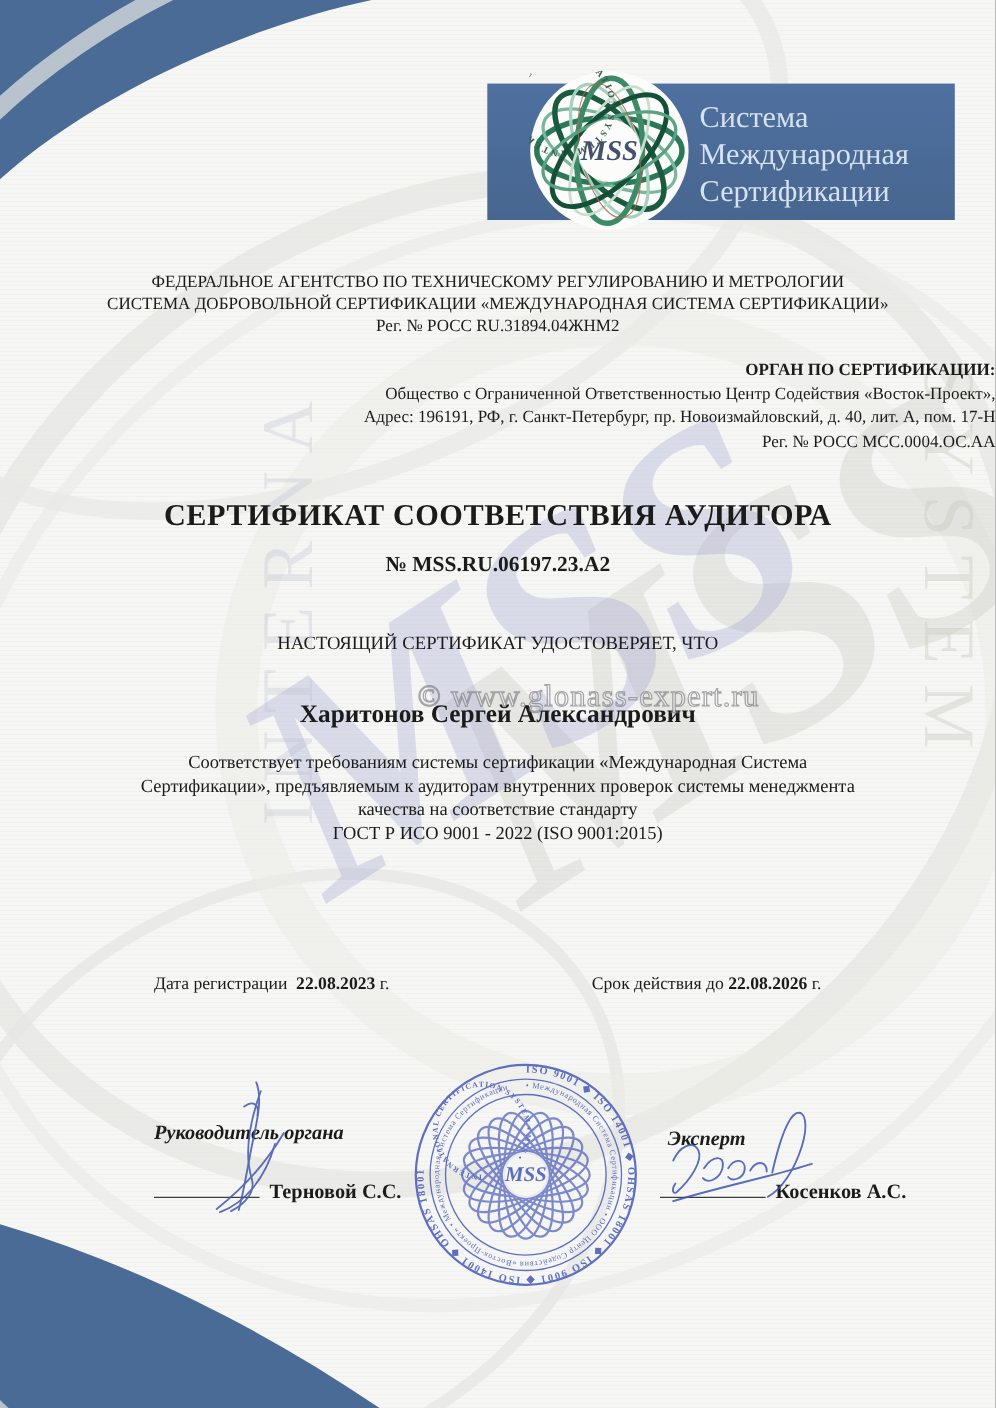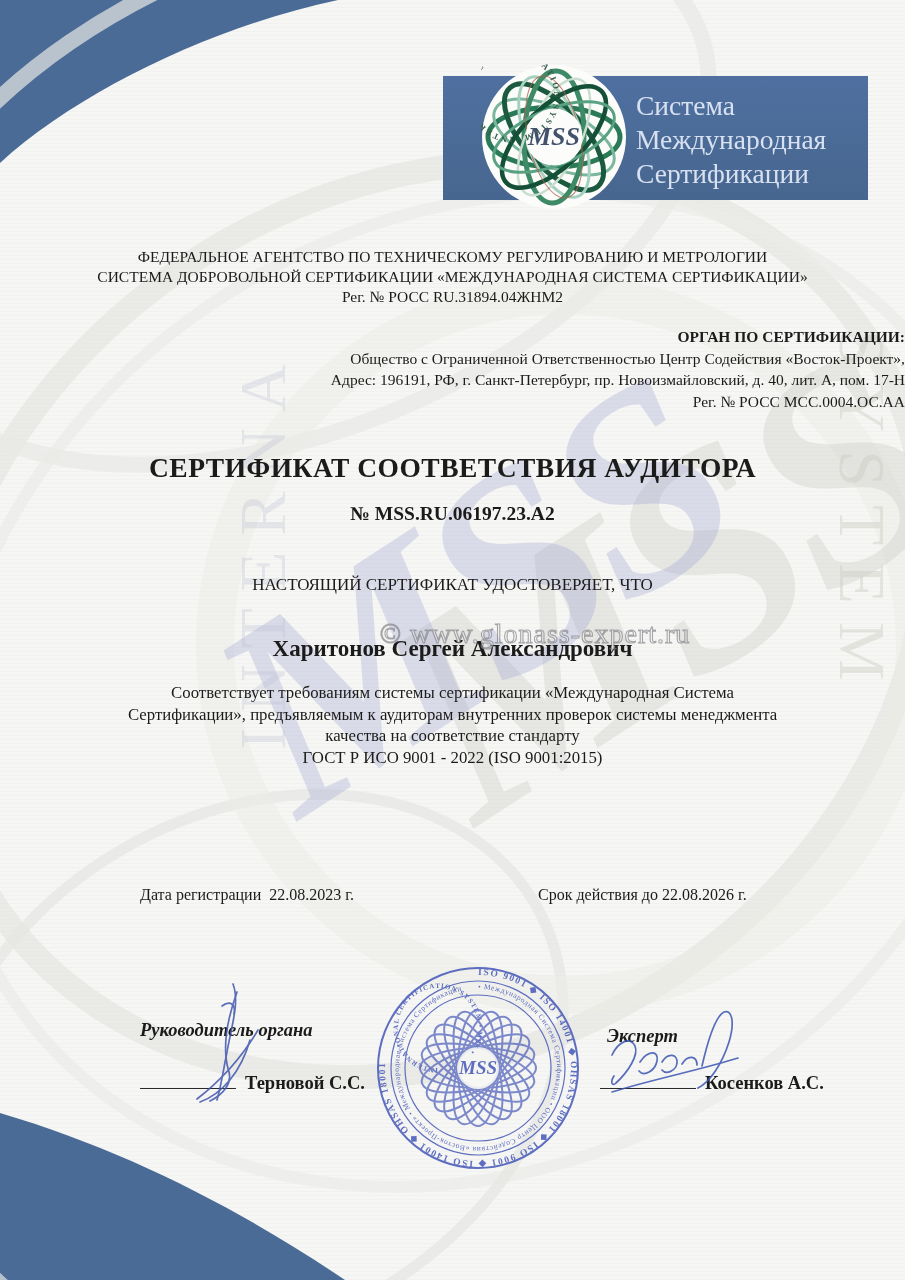--- a/index.html
+++ b/index.html
@@ -50,21 +50,21 @@
   .holder{top:636px;font-weight:bold;font-size:23px;z-index:2;}
   .descr{top:682px;font-size:16.8px;line-height:21.5px;}
   .wm-site{
     position:absolute;left:165px;top:618px;width:740px;text-align:center;z-index:4;
     font-size:28px;letter-spacing:1px;color:rgba(250,250,250,0.30);
     -webkit-text-stroke:1.1px rgba(112,112,118,0.60);pointer-events:none;
   }
   
   .date-left{position:absolute;left:140px;top:886px;font-size:16px;z-index:2;}
   .date-right{position:absolute;left:538px;top:886px;font-size:16px;z-index:2;}
-  .date-val{font-weight:normal;}
+  .date-val{font-weight:bold;}
   
   .sig-title{position:absolute;z-index:2;font-weight:bold;font-style:italic;font-size:18.5px;}
   .sig-title-left{left:140px;top:1020px;}
   .sig-title-right{left:607px;top:1026px;}
   .sig-row{position:absolute;z-index:2;font-size:18.5px;}
   .sig-row-left{left:140px;top:1070px;}
   .sig-row-right{left:600px;top:1070px;}
   .sig-line{display:inline-block;width:96px;height:18px;border-bottom:1.5px solid #2a2a2a;margin-right:9px;}
   .sig-name{font-weight:bold;}
   .stamp-svg{position:absolute;left:374px;top:964px;z-index:3;opacity:0.88;}

